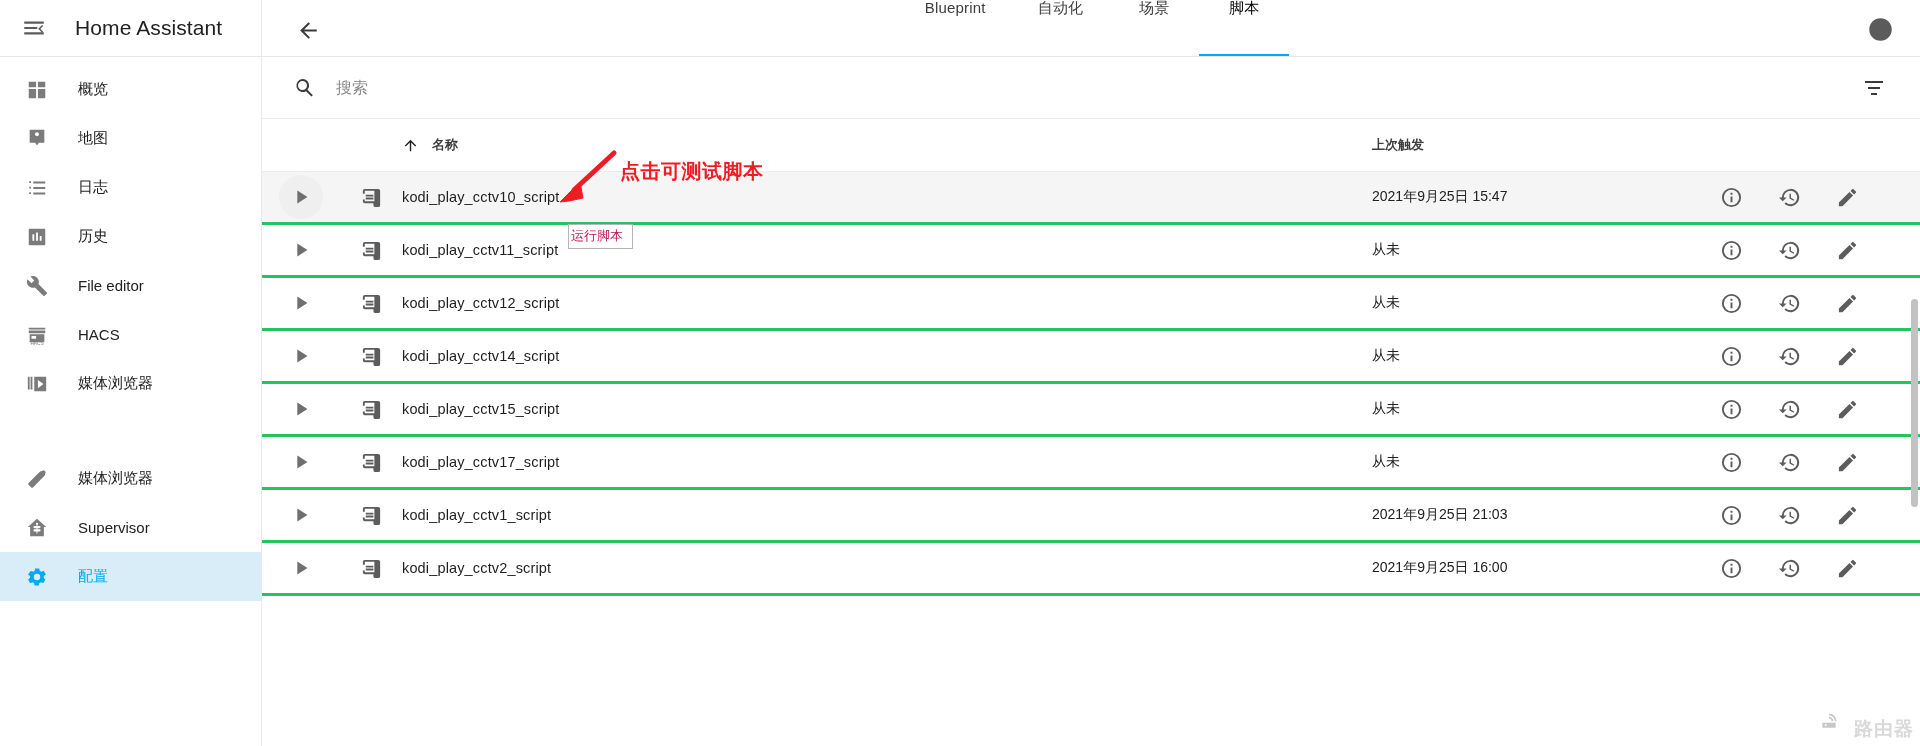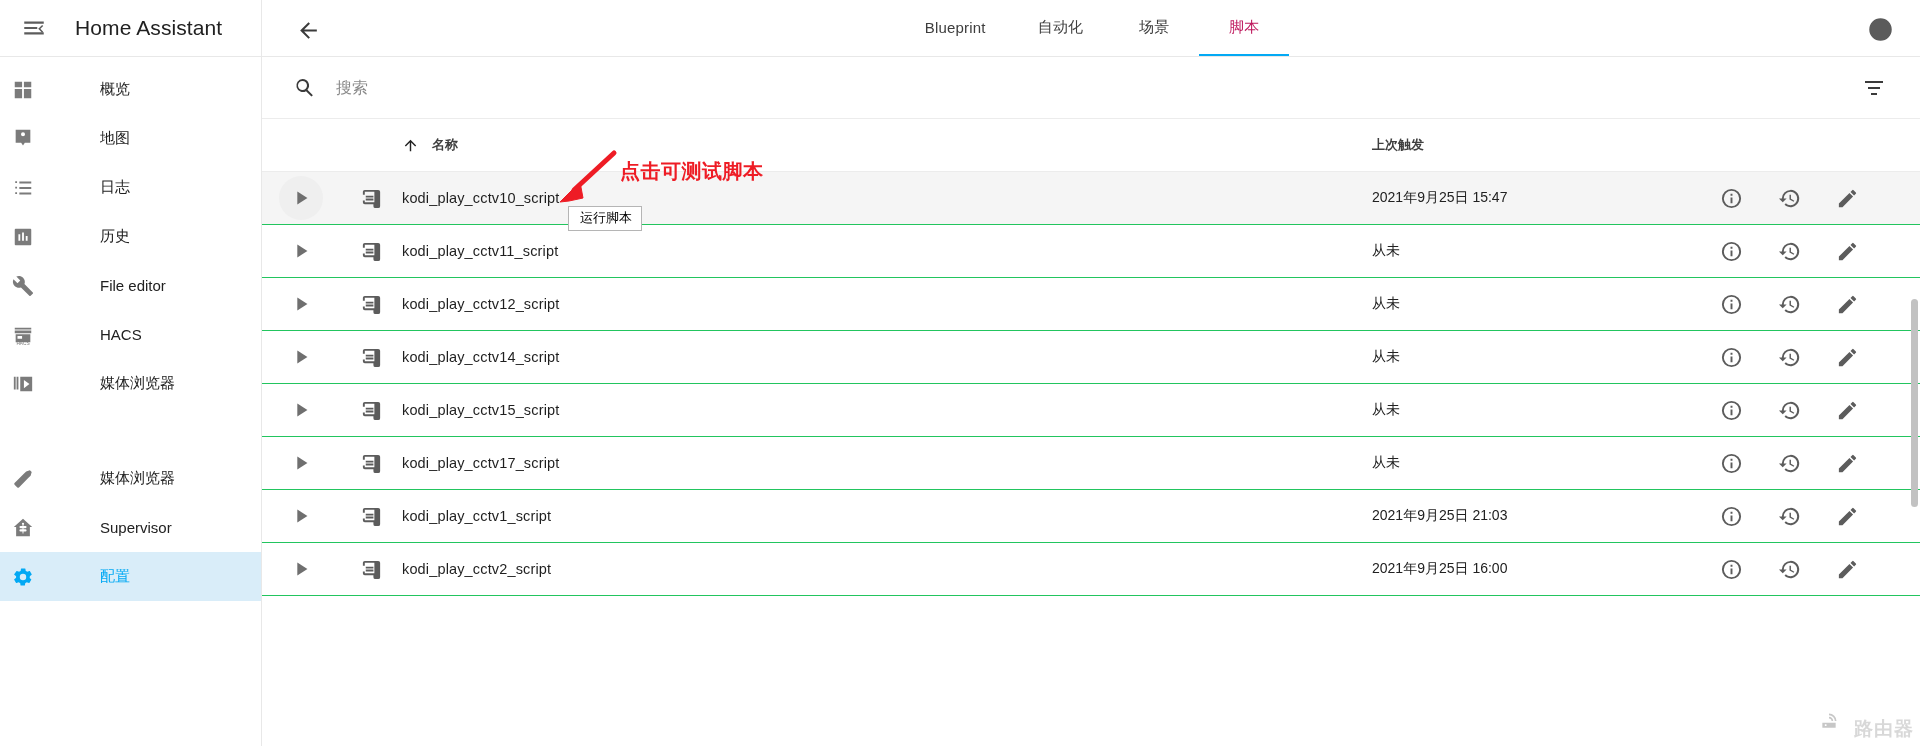--- a/index.html
+++ b/index.html
@@ -53,24 +53,23 @@
   }
   .nav {
     padding-top: 8px;
     flex: 1 1 auto;
     position: relative;
   }
   .nav-item {
     height: 49px;
     display: flex;
     align-items: center;
-    padding-left: 8px;
+    padding-left: 22px;
     cursor: pointer;
     position: relative;
-    gap: 36px;
   }
   .nav-item .ico {
     width: 30px; height: 30px;
     flex: 0 0 30px;
     display: flex; align-items: center; justify-content: center;
     color: #7b7b7b;
   }
   .nav-item .lbl {
     margin-left: 26px;
     font-size: 15px;
@@ -115,30 +114,29 @@
     display: flex;
     align-items: stretch;
     height: 57px;
     margin: 0 auto;
     padding-left: 6px;
   }
   .tab {
     min-width: 90px;
     padding: 0 26px;
     display: flex;
-    align-items: center;
     justify-content: center;
     font-size: 15px;
     color: #3d3d3d;
     cursor: pointer;
     position: relative;
     white-space: nowrap;
     letter-spacing: .2px;
   }
-  .tab.active { color: #be185d; }
+  .tab.active { color: #000000; }
   .tab.active::after {
     content: "";
     position: absolute;
     left: 0; right: 0; bottom: 0;
     height: 2px;
     background: #03a9f4;
   }
   .help-btn {
     position: absolute;
     right: 20px; top: 9px;
@@ -212,21 +210,21 @@
     align-items: center;
     gap: 13px;
     cursor: pointer;
   }
   .sort-arrow { color: #212121; display:flex; }
 
   .row {
     height: 53px;
     display: flex;
     align-items: center;
-    border-bottom: 1px solid #22c55e;
+    border-bottom: 3px solid #22c55e;
     cursor: pointer;
     font-size: 14px;
     color: #212121;
   }
   .row.hovered { background: #f5f5f5; }
   .run-cell {
     display: flex;
     align-items: center;
     justify-content: center;
     position: relative;
@@ -246,26 +244,26 @@
   .act-btn {
     width: 40px; height: 40px; border-radius: 50%;
     display:flex; align-items:center; justify-content:center;
     cursor: pointer;
   }
 
   
   .tooltip {
     position: absolute;
     left: 306px;
-    top: 206px;
+    top: 224px;
     background: #ffffff;
     border: 1px solid #b5b5b5;
-    color: #000000;
+    color: #be185d;
     font-size: 13px;
-    padding: 3px 9px 4px 11px;
+    padding: 3px 9px 4px 2px;
     z-index: 40;
     white-space: nowrap;
     line-height: 16px;
   }
 
   
   .annot-text {
     position: absolute;
     left: 358px;
     top: 158px;

